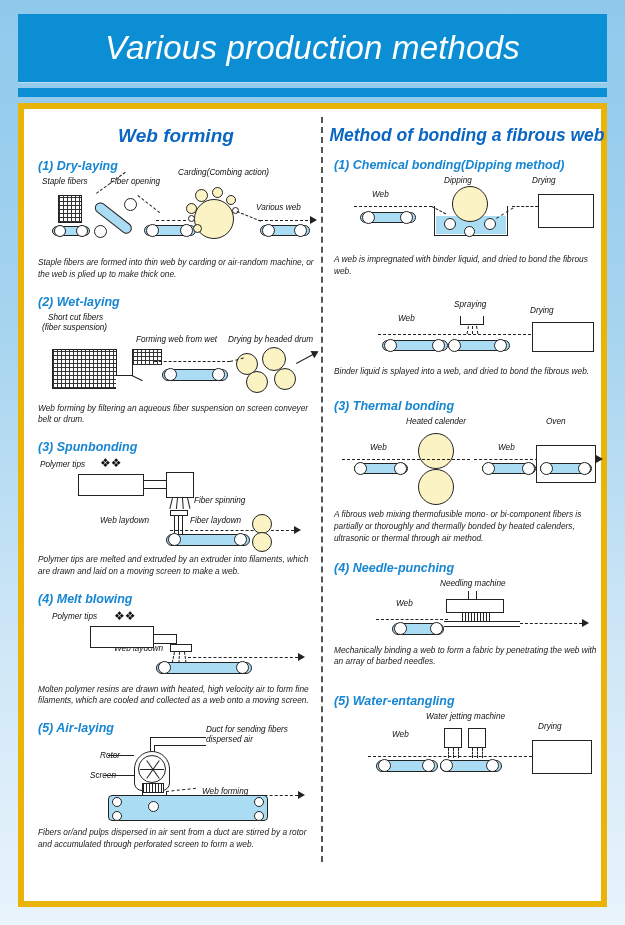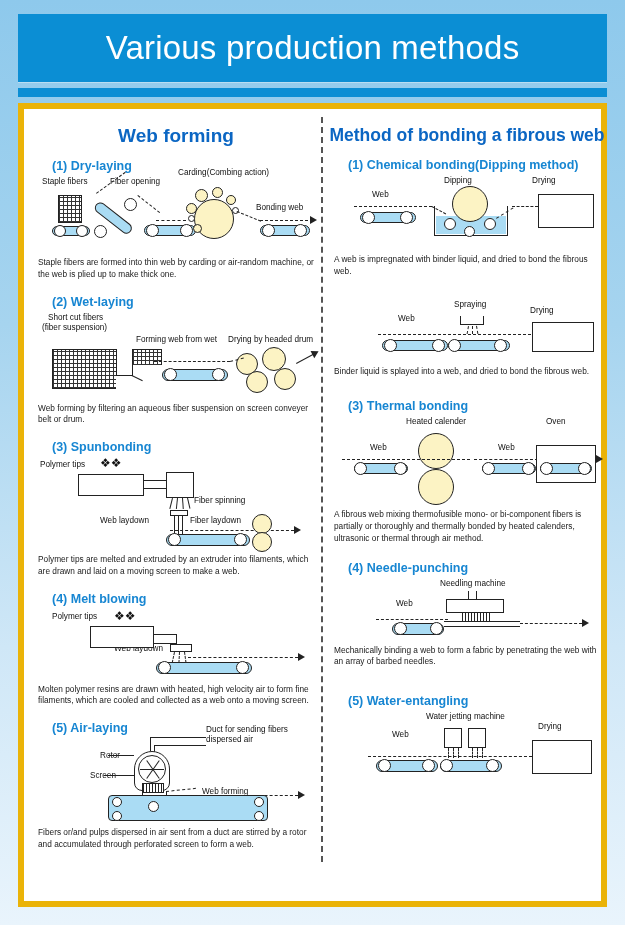--- a/index.html
+++ b/index.html
@@ -3,21 +3,21 @@
 <meta charset="utf-8">
 <style>
   html,body{margin:0;padding:0;}
   body{
     width:625px;height:925px;
     background:linear-gradient(180deg,#8ec9ec 0%,#a6d4ef 35%,#cfe7f7 70%,#e9f4fc 100%);
     font-family:"Liberation Sans","DejaVu Sans",sans-serif;
     overflow:hidden;
     -webkit-font-smoothing:antialiased;
   }
-  .page{position:relative;width:625px;height:925px;}
+  .page{position:relative;width:625px;height:925px;font-style:italic;}
 
   
   .header-band{
     position:absolute;left:18px;top:14px;width:589px;height:68px;
     background:#0b8ed4;
     display:flex;align-items:center;justify-content:center;
     box-shadow:0 1px 0 rgba(255,255,255,.35);
   }
   .header-title{
     color:#ffffff;font-size:33px;font-weight:400;letter-spacing:.2px;
@@ -41,21 +41,21 @@
   .col-left{left:8px;width:288px;}
   .col-right{left:304px;width:278px;}
 
   .col-title{
     text-align:center;color:#0b66c3;font-size:19px;font-weight:700;
     margin:6px 0 12px 0;letter-spacing:0px;
   }
   .col-right .col-title{font-size:17.5px;}
 
   .sec{margin:0 0 4px 0;padding:0 6px;}
-  .sec-head{color:#1786d2;font-size:12.5px;font-weight:600;margin:0 0 4px 14px;}
+  .sec-head{color:#1786d2;font-size:12.5px;font-weight:600;margin:0 0 4px 0;}
   .caption{
     color:#1a1a1a;font-size:8.3px;line-height:1.42;margin:4px 0 0 0;
     font-family:"Liberation Sans","DejaVu Sans",sans-serif;
   }
   .fig{position:relative;margin:2px 0 0 0;}
   .lbl{
     position:absolute;font-size:8.2px;color:#111;white-space:nowrap;
   }
 
   
@@ -97,21 +97,21 @@
 
     <div class="col col-left">
       <div class="col-title">Web forming</div>
 
       <div class="sec">
         <div class="sec-head">(1) Dry-laying</div>
         <div class="fig" style="height:76px;">
           <span class="lbl" style="left:4px;top:0px;">Staple fibers</span>
           <span class="lbl" style="left:72px;top:0px;">Fiber opening</span>
           <span class="lbl" style="left:140px;top:-9px;">Carding(Combing action)</span>
-          <span class="lbl" style="left:218px;top:26px;">Bonding web</span>
+          <span class="lbl" style="left:218px;top:26px;">Various web</span>
 
           <div class="grid-fill" style="left:20px;top:18px;width:24px;height:28px;"></div>
           <div class="belt" style="left:14px;top:49px;width:38px;height:10px;border-radius:5px;"></div>
           <div class="roll" style="left:16px;top:48px;width:12px;height:12px;"></div>
           <div class="roll" style="left:38px;top:48px;width:12px;height:12px;"></div>
 
           <div class="belt" style="left:58px;top:22px;width:44px;height:11px;border-radius:6px;transform:rotate(38deg);transform-origin:0 50%;"></div>
           <div class="roll" style="left:56px;top:48px;width:13px;height:13px;"></div>
           <div class="roll" style="left:86px;top:21px;width:13px;height:13px;"></div>
           <div class="dash" style="left:58px;top:16px;width:36px;transform:rotate(-36deg);transform-origin:0 0;"></div>

